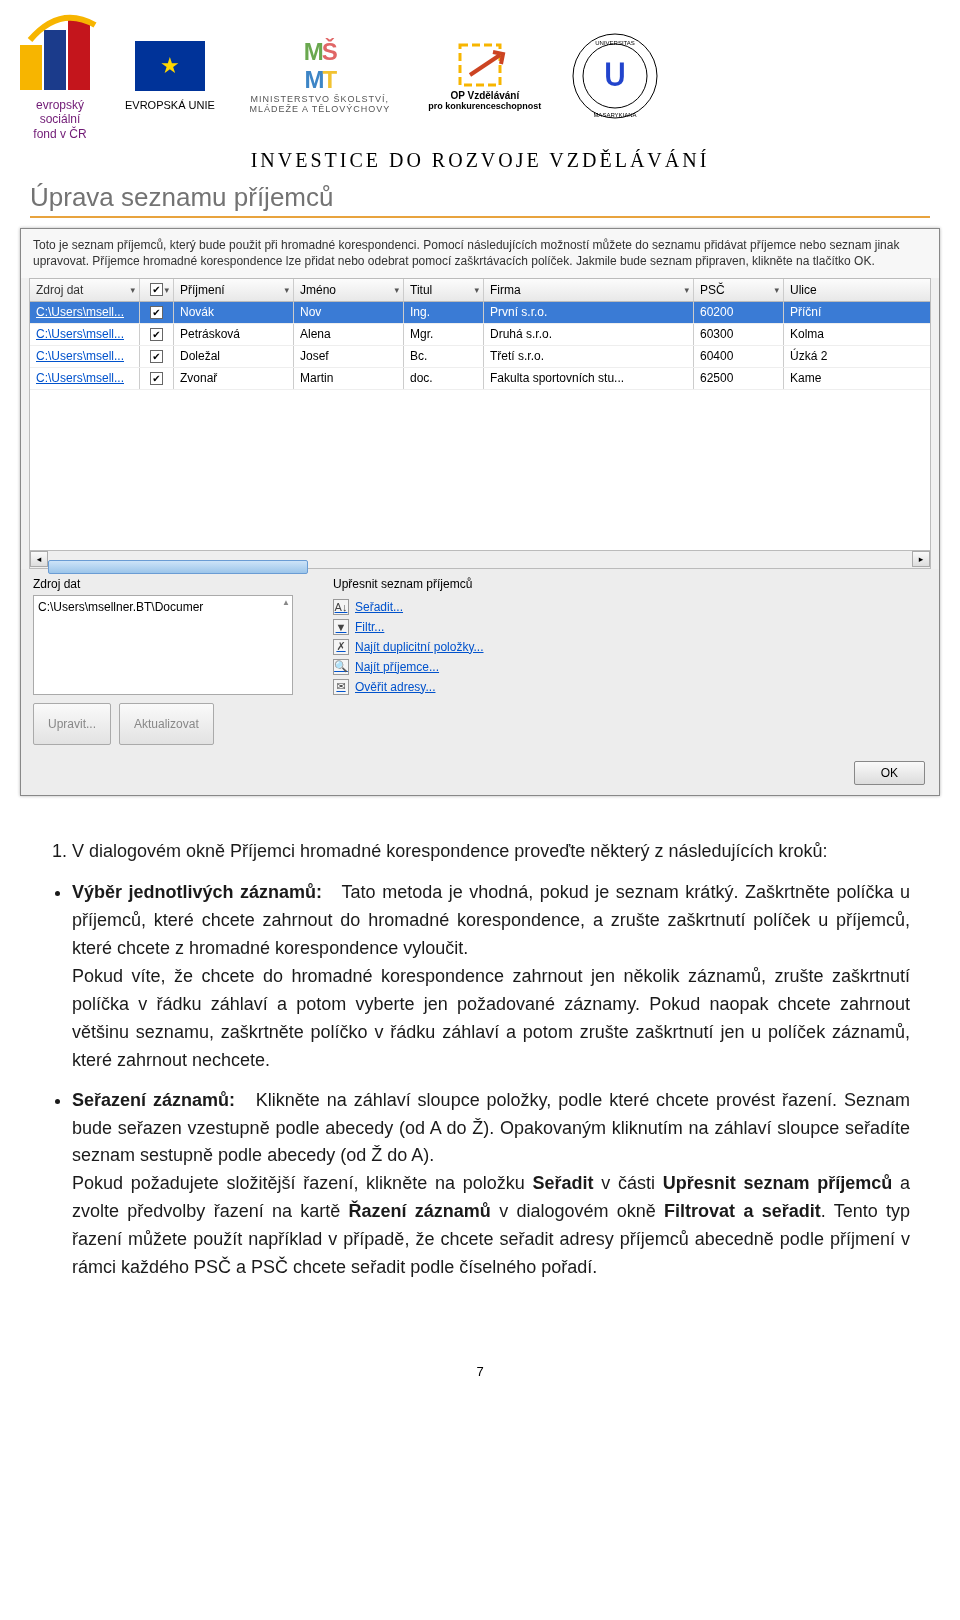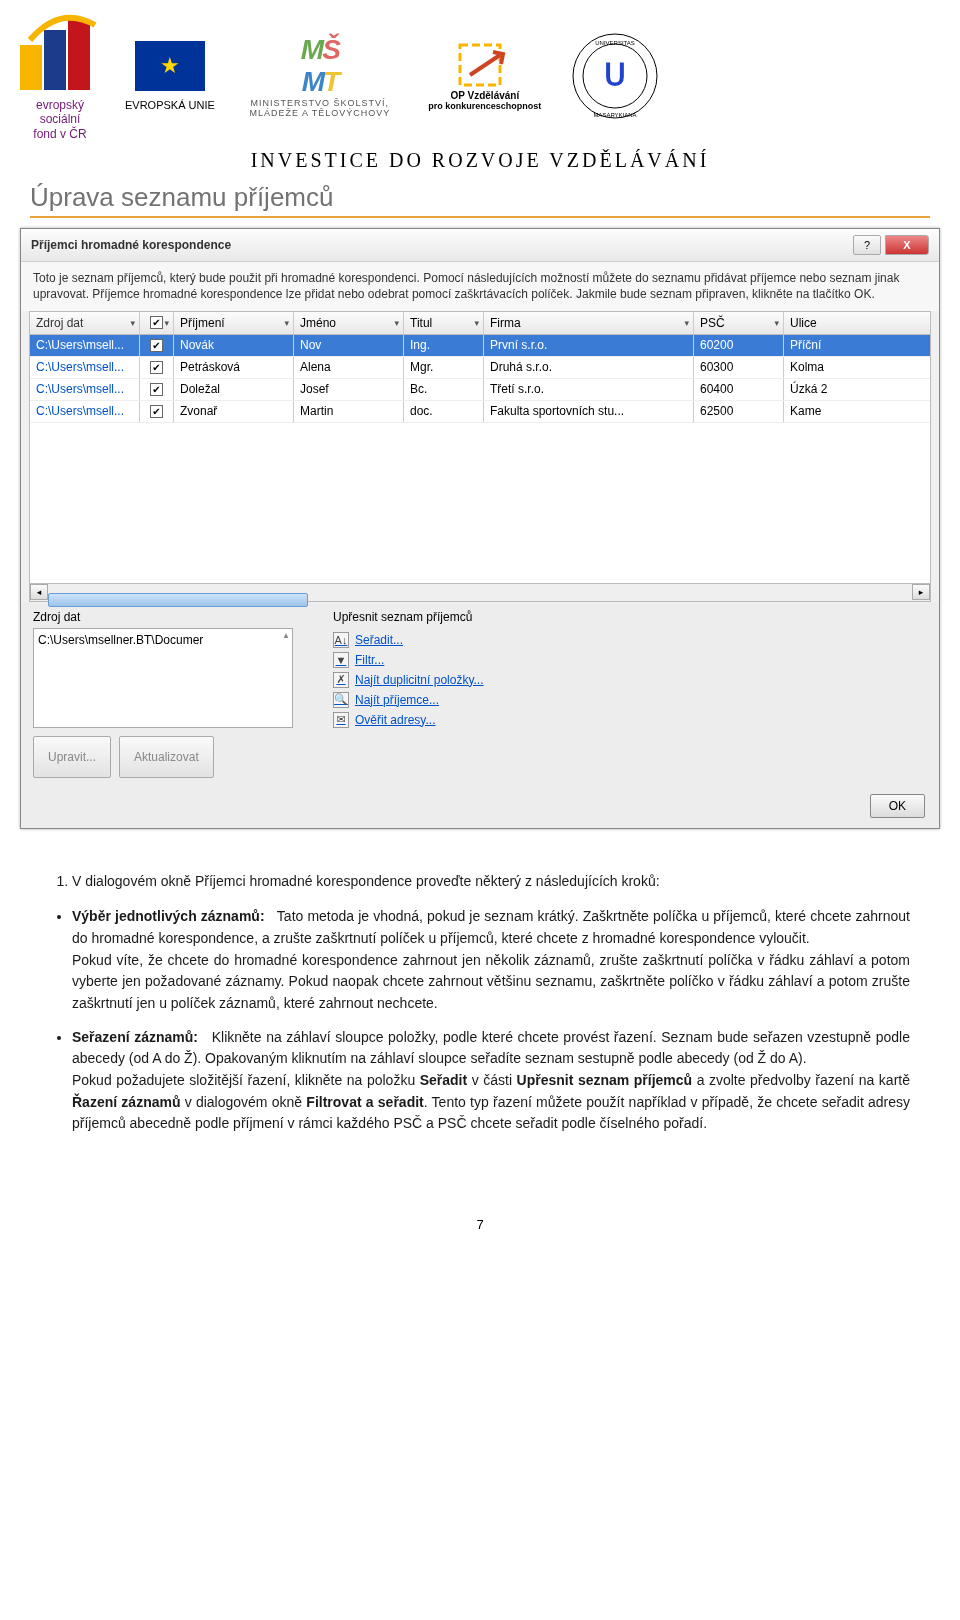--- a/index.html
+++ b/index.html
@@ -6,21 +6,21 @@
   body { font-family: Arial, sans-serif; background: #fff; width: 960px; margin: 0 auto; font-size: 14px; }
   .header-logos { display: flex; align-items: center; padding: 10px 20px 0; gap: 25px; }
   .logo-box { display: flex; flex-direction: column; align-items: center; font-size: 10px; text-align: center; }
   .esf-logo { display: flex; align-items: center; gap: 8px; }
   .esf-graphic { width: 80px; height: 80px; position: relative; }
   .esf-graphic svg { width: 100%; height: 100%; }
   .esf-text { font-size: 12px; line-height: 1.2; color: #701a75; }
   .eu-flag { display: flex; align-items: center; gap: 8px; }
   .eu-box { width: 70px; height: 50px; background: #003399; display: flex; align-items: center; justify-content: center; color: gold; font-size: 22px; }
   .msmt-logo { width: 160px; text-align: center; }
-  .msmt-graphic { font-size: 28px; font-weight: bold; letter-spacing: -2px; font-style: italic; }
+  .msmt-graphic { font-size: 24px; font-weight: bold; letter-spacing: -2px; }
   .msmt-text { font-size: 9px; color: #555; letter-spacing: 1px; }
   .op-logo { width: 120px; text-align: center; }
   .op-graphic { width: 60px; height: 50px; margin: 0 auto; }
   .uni-logo { width: 90px; height: 90px; }
   .uni-logo svg { width: 100%; height: 100%; }
   .tagline { text-align: center; font-size: 20px; letter-spacing: 3px; color: #000000; padding: 8px 0 5px; font-family: Georgia, serif; }
   .page-title { font-size: 26px; font-weight: normal; color: #737373; padding: 5px 30px 3px; font-family: "Segoe UI", Arial; }
   .orange-line { height: 2px; background: #e8a33d; margin: 0 30px 10px; }
   .dialog { border: 1px solid #888; margin: 0 20px; box-shadow: 0 0 3px rgba(0,0,0,0.3); font-size: 12px; background: #f0f0f0; }
   .dialog-titlebar { background: linear-gradient(to bottom, #fdfdfd, #e8e8e8); border-bottom: 1px solid #ccc; padding: 6px 10px; display: flex; align-items: center; justify-content: space-between; }
@@ -30,21 +30,21 @@
   .tb-close { background: linear-gradient(to bottom, #e88, #c33); color: #fff; font-weight: bold; width: 44px; border-radius: 0 3px 3px 0; }
   .dialog-desc { padding: 8px 12px; color: #333; line-height: 1.35; background: #f7f7f7; font-size: 12px; }
   .table-wrap { background: #fff; border: 1px solid #bbb; margin: 0 8px; }
   .table-head, .table-row { display: flex; }
   .table-head { background: linear-gradient(to bottom, #fcfcfc, #e8e8e8); border-bottom: 1px solid #bbb; }
   .cell { border-right: 1px solid #ccc; padding: 3px 6px; overflow: hidden; white-space: nowrap; display: flex; align-items: center; position: relative; font-size: 12px; }
   .table-head .cell { height: 22px; }
   .hd-arrow { position: absolute; right: 4px; font-size: 9px; color: #555; }
   .table-row { border-bottom: 1px solid #eee; height: 22px; }
   .table-row.selected { background: #3a7bd5; color: #fff; }
-  .col0 { width: 110px; color: #0052cc; }
+  .col0 { width: 110px; color: #0052cc; text-decoration: underline; }
   .col1 { width: 34px; justify-content: center; }
   .col2 { width: 120px; }
   .col3 { width: 110px; }
   .col4 { width: 80px; }
   .col5 { width: 210px; }
   .col6 { width: 90px; }
   .col7 { width: 65px; border-right: none; }
   .chk { width: 13px; height: 13px; border: 1px solid #666; display: inline-flex; align-items: center; justify-content: center; font-size: 10px; background: #fff; color: #000; }
   .table-blank { height: 160px; background: #fff; }
   .hscroll { display: flex; align-items: center; background: #efefef; border-top: 1px solid #bbb; height: 18px; }
@@ -55,22 +55,22 @@
   .refine-col { flex: 1; }
   .refine-label { font-weight: normal; margin-bottom: 4px; }
   .source-list { border: 1px solid #aaa; background: #fff; height: 100px; padding: 4px; font-size: 12px; overflow: hidden; position: relative; }
   .source-list::after { content: "▲"; position: absolute; right: 2px; top: 2px; font-size: 8px; color: #888; }
   .refine-links { padding-top: 2px; }
   .refine-link { display: flex; align-items: center; gap: 6px; padding: 2px 0; color: #0052cc; text-decoration: underline; font-size: 12px; }
   .ricon { width: 16px; height: 16px; display: inline-flex; align-items: center; justify-content: center; font-size: 11px; border: 1px solid #999; background: #f5f5f5; color: #444; }
   .bottom-btns { display: flex; gap: 8px; margin-top: 8px; }
   .btn { border: 1px solid #aaa; background: linear-gradient(to bottom,#fafafa,#e2e2e2); padding: 13px 14px; font-size: 12px; color: #888; border-radius: 2px; }
   .dialog-footer { display: flex; justify-content: flex-end; padding: 10px 14px; background: #ededed; }
-  .ok-btn { border: 1px solid #888; background: linear-gradient(to bottom,#fafafa,#dcdcdc); padding: 4px 18px; font-size: 12px; border-radius: 2px; }
-  .content { padding: 42px 50px 30px; font-size: 14px; line-height: 1.55; color: #1a1a1a; }
+  .ok-btn { border: 1px solid #888; background: linear-gradient(to bottom,#fafafa,#dcdcdc); padding: 4px 26px; font-size: 12px; border-radius: 2px; }
+  .content { padding: 42px 50px 30px; font-size: 18px; line-height: 1.55; color: #1a1a1a; }
   .content ol { list-style: decimal; padding-left: 22px; }
   .content ul { list-style: disc; padding-left: 22px; margin-top: 8px; }
   .content li { margin-bottom: 12px; text-align: justify; }
   .content .lead { margin-bottom: 14px; }
   .content b { font-weight: bold; }
   .pagenum { text-align: center; padding: 40px 0 20px; font-size: 13px; }
 </style>
 </head>
 <body>
 
@@ -121,27 +121,20 @@
         <text x="45" y="86" text-anchor="middle" font-size="6">MASARYKIANA</text>
       </svg>
   </div>
 </div>
 
 <div class="tagline">INVESTICE DO ROZVOJE VZDĚLÁVÁNÍ</div>
 <div class="page-title">Úprava seznamu příjemců</div>
 <div class="orange-line"></div>
 
 <div class="dialog">
-  <div class="dialog-titlebar">
-    <span class="dialog-title">Příjemci hromadné korespondence</span>
-    <div class="titlebar-buttons">
-      <div class="tb-help">?</div>
-      <div class="tb-close">X</div>
-    </div>
-  </div>
   <div class="dialog-desc">Toto je seznam příjemců, který bude použit při hromadné korespondenci. Pomocí následujících možností můžete do seznamu přidávat příjemce nebo seznam jinak upravovat. Příjemce hromadné korespondence lze přidat nebo odebrat pomocí zaškrtávacích políček. Jakmile bude seznam připraven, klikněte na tlačítko OK.</div>
 
   <div class="table-wrap">
     <div class="table-head">
       <div class="cell col0" style="color:#333;text-decoration:none">
           <span>Zdroj dat</span>
           <span class="hd-arrow">▾</span>
         </div>
       <div class="cell col1">
           <span class="chk">✔</span>

